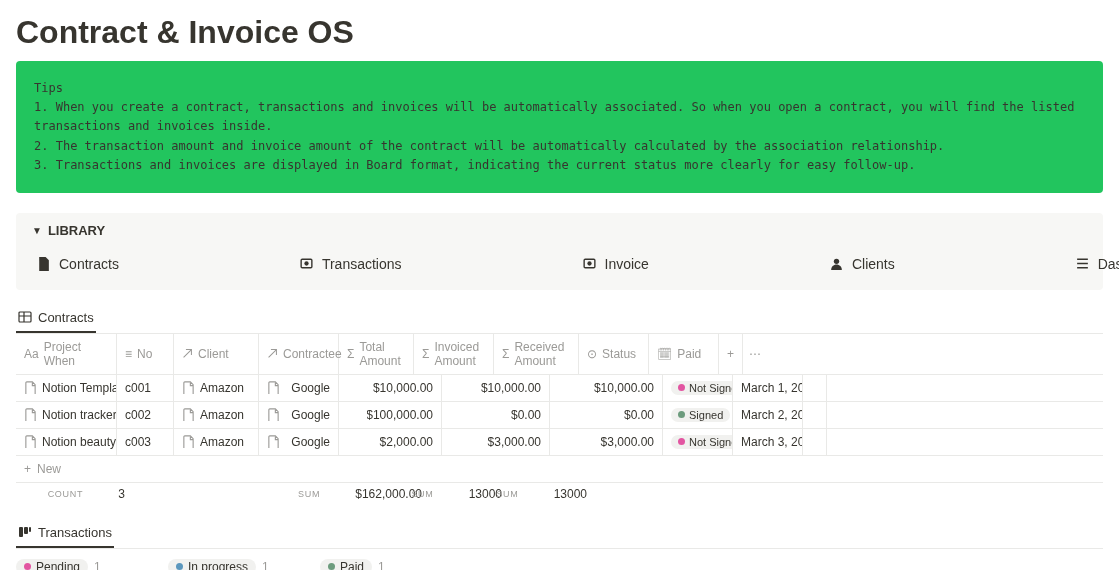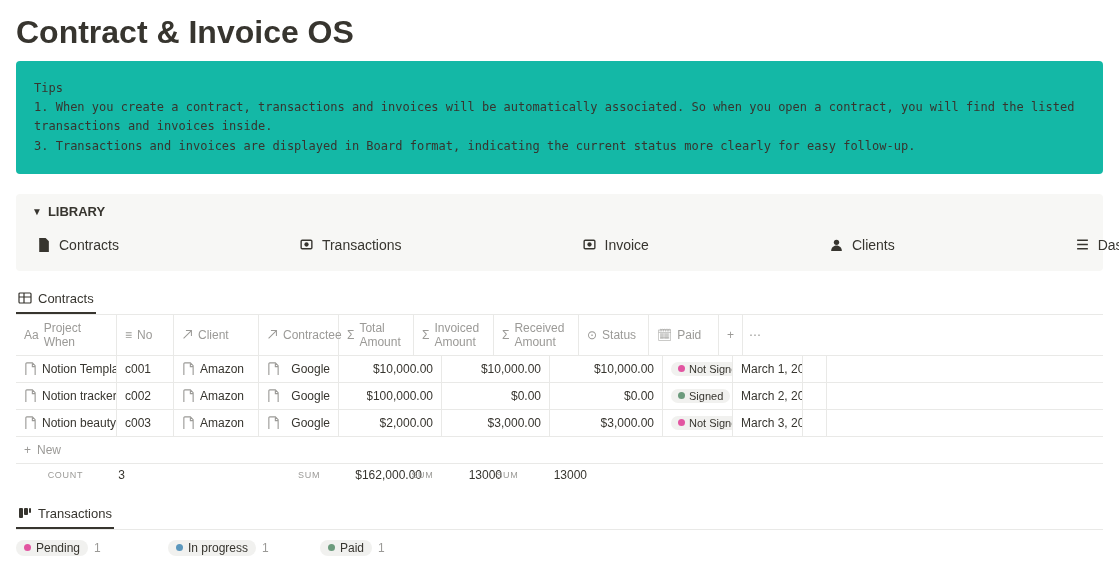--- a/index.html
+++ b/index.html
@@ -6,21 +6,21 @@
   body {
     font-family: -apple-system, BlinkMacSystemFont, "Segoe UI", Helvetica, sans-serif;
     background: #fff;
     color: #37352f;
     font-size: 14px;
     padding: 0 16px 40px;
     width: 1119px;
   }
   h1 { font-size: 32px; font-weight: 700; padding: 14px 0 10px; }
   .tips-block {
-    background: #14b8a6;
+    background: #22c55e;
     border-radius: 4px;
     padding: 18px 18px;
     font-family: ui-monospace, SFMono-Regular, Menlo, monospace;
     font-size: 12px;
     line-height: 1.6;
     color: #37352f;
     margin-bottom: 20px;
   }
   .library-block {
     background: #f7f7f5;
@@ -144,20 +144,21 @@
         <path d="M2 3h10M2 7h10M2 11h10" stroke="currentColor" stroke-width="1.5"></path>
       </g>
   </defs>
 </svg>
 
 <h1>Contract &amp; Invoice OS</h1>
 
 <div class="tips-block">
   <div>Tips</div>
   <div>1. <span>When you create a contract, transactions and invoices will be automatically associated. So when you open a contract, you will find the listed transactions and invoices inside.</span></div>
+  <div>2. <span>The transaction amount and invoice amount of the contract will be automatically calculated by the association relationship.</span></div>
   <div>3. <span>Transactions and invoices are displayed in Board format, indicating the current status more clearly for easy follow-up.</span></div>
 </div>
 
 <div class="library-block">
   <div class="library-header">
     <span class="tri">▼</span>
     <span>LIBRARY</span>
   </div>
   <div class="library-grid">
     <div class="lib-item">

